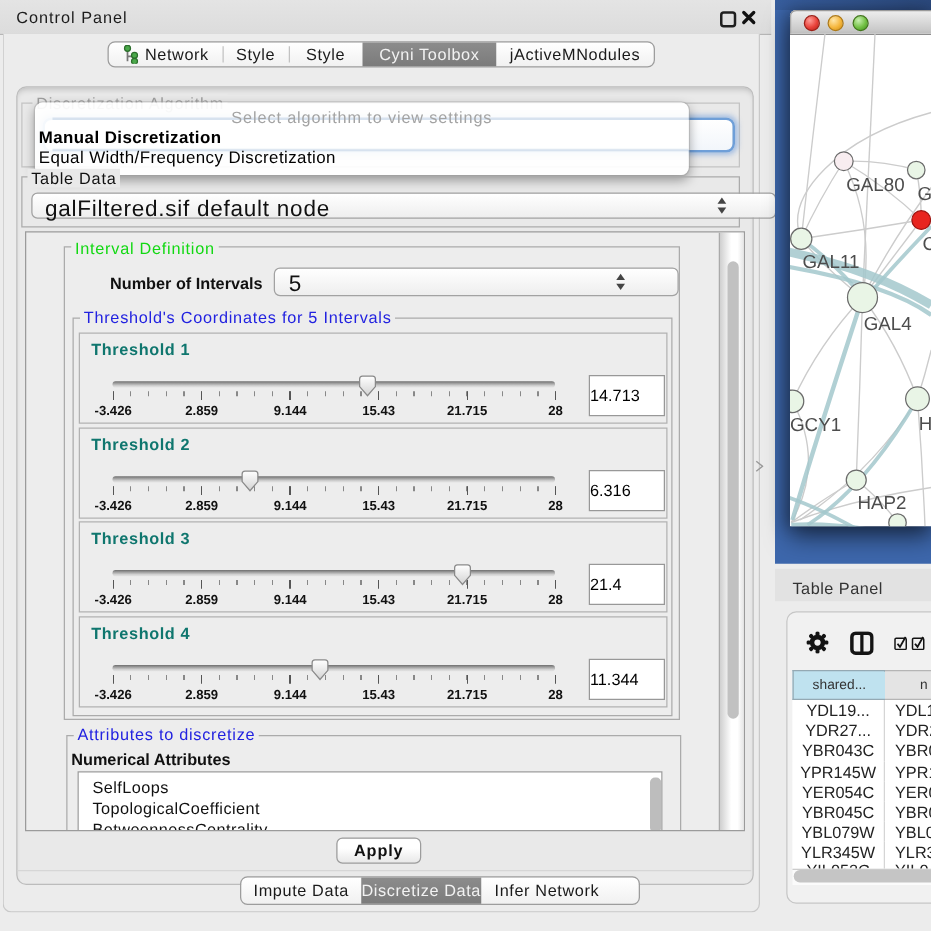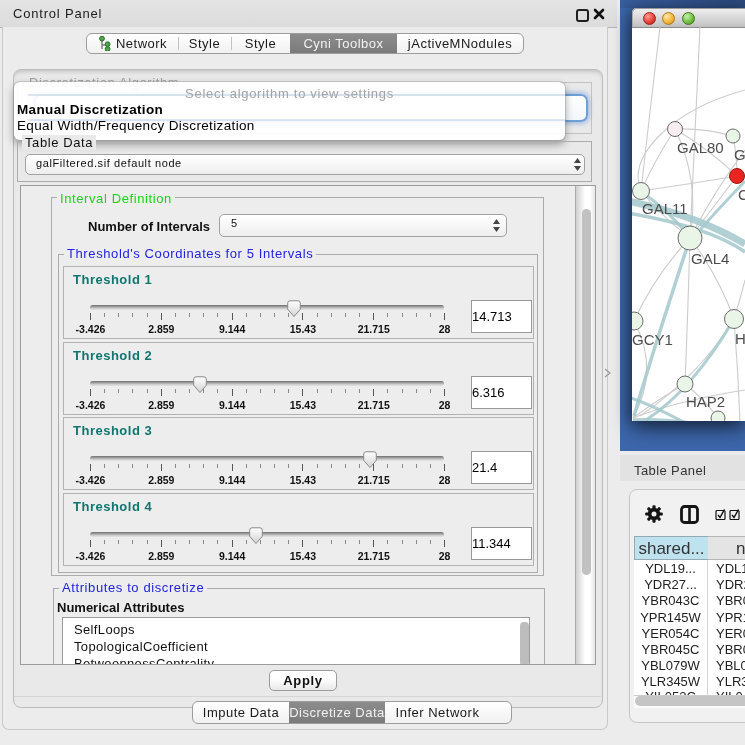--- a/index.html
+++ b/index.html
@@ -25,26 +25,26 @@
   #botbar{left:144px;top:701px;width:318px;height:21px;margin-left:48px;}
   
   #mainpanel{left:13px;top:69px;width:588px;height:637px;background:#e9e9e9;
              border:1px solid #bcbcbc;border-radius:8px;
              box-shadow:inset 0 4px 5px -3px rgba(0,0,0,0.22);}
   #innerline{left:14px;top:696px;width:587px;height:1px;background:#d6d6d6;}
   .tborder{border:1px solid #ababab;}
   .tlabel{position:absolute;font-size:13px;letter-spacing:0.6px;padding:0 3px;background:#ededed;line-height:13px;}
   
   .combo{background:linear-gradient(#ffffff,#eeeeee);border:1px solid #a2a2a2;border-radius:5px;
-         font-size:11px;color:#111;}
+         font-size:18px;color:#111;padding-left:36px;}
   .combo .ctext{position:absolute;left:11px;top:2px;letter-spacing:0.6px;}
   .arrows{position:absolute;color:#444;}
   
-  #popup{left:14px;top:82px;width:523px;height:58px;background:rgba(255,255,255,0.92);
-         border-radius:6px;box-shadow:0 0 0 1px rgba(160,160,160,0.45), 0 4px 9px rgba(0,0,0,0.38);padding-left:28px;}
+  #popup{left:28px;top:82px;width:523px;height:58px;background:rgba(255,255,255,0.92);
+         border-radius:6px;box-shadow:0 0 0 1px rgba(160,160,160,0.45), 0 4px 9px rgba(0,0,0,0.38);}
   #popup .it1{position:absolute;left:0;right:0;top:4px;text-align:center;color:#a3a3a3;font-size:13px;letter-spacing:0.7px;}
   #popup .it2{position:absolute;left:3px;top:20px;font-size:13.5px;font-weight:bold;color:#000;letter-spacing:0.35px;}
   #popup .it3{position:absolute;left:3px;top:36px;font-size:13.5px;color:#000;letter-spacing:0.35px;}
   
   #scrollpane{left:20px;top:185px;width:574px;height:478px;border:1px solid #9b9b9b;background:#ededed;overflow:hidden;}
   #vtrack{left:554px;top:0;width:20px;height:478px;background:linear-gradient(90deg,#cfcfcf,#ffffff 45%,#ffffff 70%,#e2e2e2);border-left:1px solid #aaa;}
   #vthumb{left:561px;top:23px;width:9px;height:366px;background:#c1c1c1;border-radius:5px;}
   
   .thpanel{position:absolute;left:42px;width:469px;height:71px;border:1px solid #b2b2b2;background:#ededed;}
   .thpanel .tl{position:absolute;left:9px;top:5px;font-weight:bold;font-size:13px;color:#0f766e;letter-spacing:0.5px;}
@@ -71,21 +71,21 @@
   #bluepane{left:620px;top:0;width:125px;height:451px;background:#3d67ac;}
   #netwin{left:632px;top:8px;width:113px;height:413px;background:#fff;border-radius:5px 0 0 0;
           box-shadow:0 8px 20px rgba(0,0,0,0.55), -4px 0 12px rgba(0,0,0,0.25);}
   #nettitle{left:0;top:0;width:113px;height:19px;border-radius:5px 0 0 0;
             background:linear-gradient(#f0f0f0,#c9c9c9 85%,#bdbdbd);border-bottom:1px solid #8d8d8d;box-shadow:inset 0 1px 0 #9a9a9a, inset 1px 0 0 #ababab;}
   .light{position:absolute;top:3.5px;width:11px;height:11px;border-radius:50%;}
   #tp-title{left:620px;top:455px;width:125px;height:26px;background:#e2e2e2;}
   #tp-title span{position:absolute;left:14px;top:8px;font-size:13px;color:#333;letter-spacing:0.4px;}
   #tpanel{left:629px;top:489px;width:120px;height:232px;background:#f1f1f1;
           border:1px solid #c6c6c6;border-radius:8px 0 0 8px;}
-  .hcell{position:absolute;top:46px;height:22px;font-size:17px;color:#333;text-align:center;line-height:23px;}
+  .hcell{position:absolute;top:46px;height:22px;font-size:11px;color:#333;text-align:center;line-height:23px;}
   .trow{position:absolute;left:4px;width:116px;height:17px;font-size:13px;color:#222;background:#fff;}
   .c1{position:absolute;left:0;width:73px;text-align:center;top:1px;}
   .c2{position:absolute;left:82px;top:1px;}
 </style>
 </head>
 <body>
 
   <div id="cp-title" class="abs">
     <span>Control Panel</span>
   </div>

